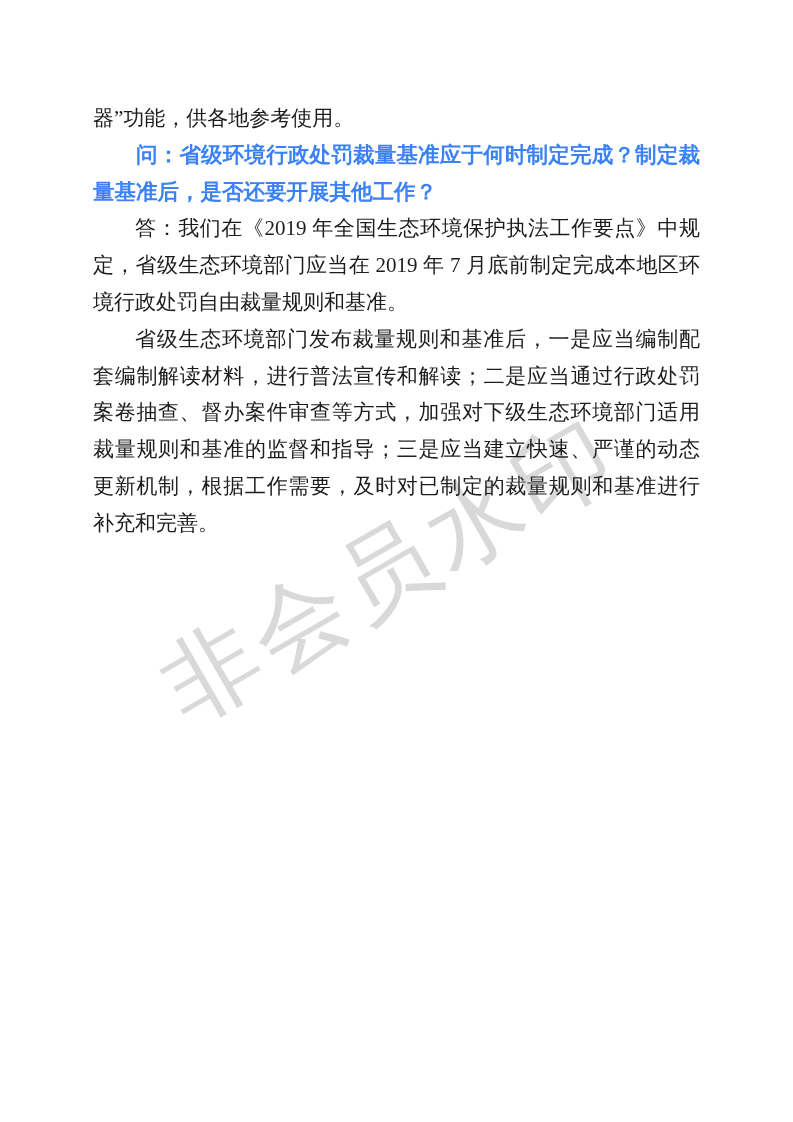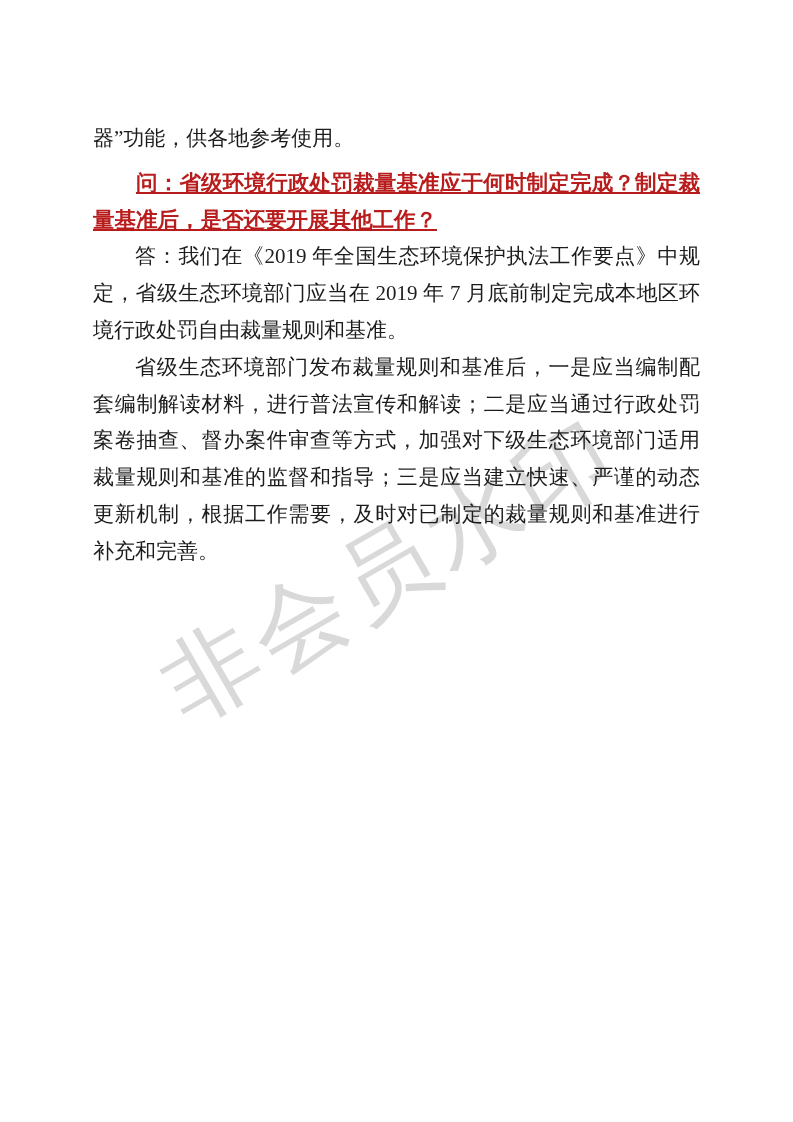--- a/index.html
+++ b/index.html
@@ -24,43 +24,41 @@
     font-size: 95px;
     letter-spacing: 6px;
     color: #d9d9d9;
     white-space: nowrap;
     z-index: 0;
     user-select: none;
   }
   .content {
     position: absolute;
     left: 93px;
-    top: 120px;
+    top: 100px;
     width: 607px;
     z-index: 1;
     font-family: "Liberation Serif", serif;
     font-size: 21px;
     line-height: 36.8px;
     color: #1c1c1c;
     text-align: justify;
   }
   .content p {
     margin: 0;
     text-indent: 2em;
   }
   .content p.continuation {
     text-indent: 0;
   }
   .content p.question {
     font-family: "Liberation Sans", sans-serif;
     font-weight: bold;
     font-size: 21.5px;
-    margin-top: 8px;
-    color: #b91c1c;
-    text-decoration: underline;
+    color: #3b82f6;
   }
   .page-number {
     position: absolute;
     top: 1038px;
     left: 0;
     width: 100%;
     text-align: center;
     font-family: "Liberation Serif", serif;
     font-size: 13px;
     color: #2b2b2b;

